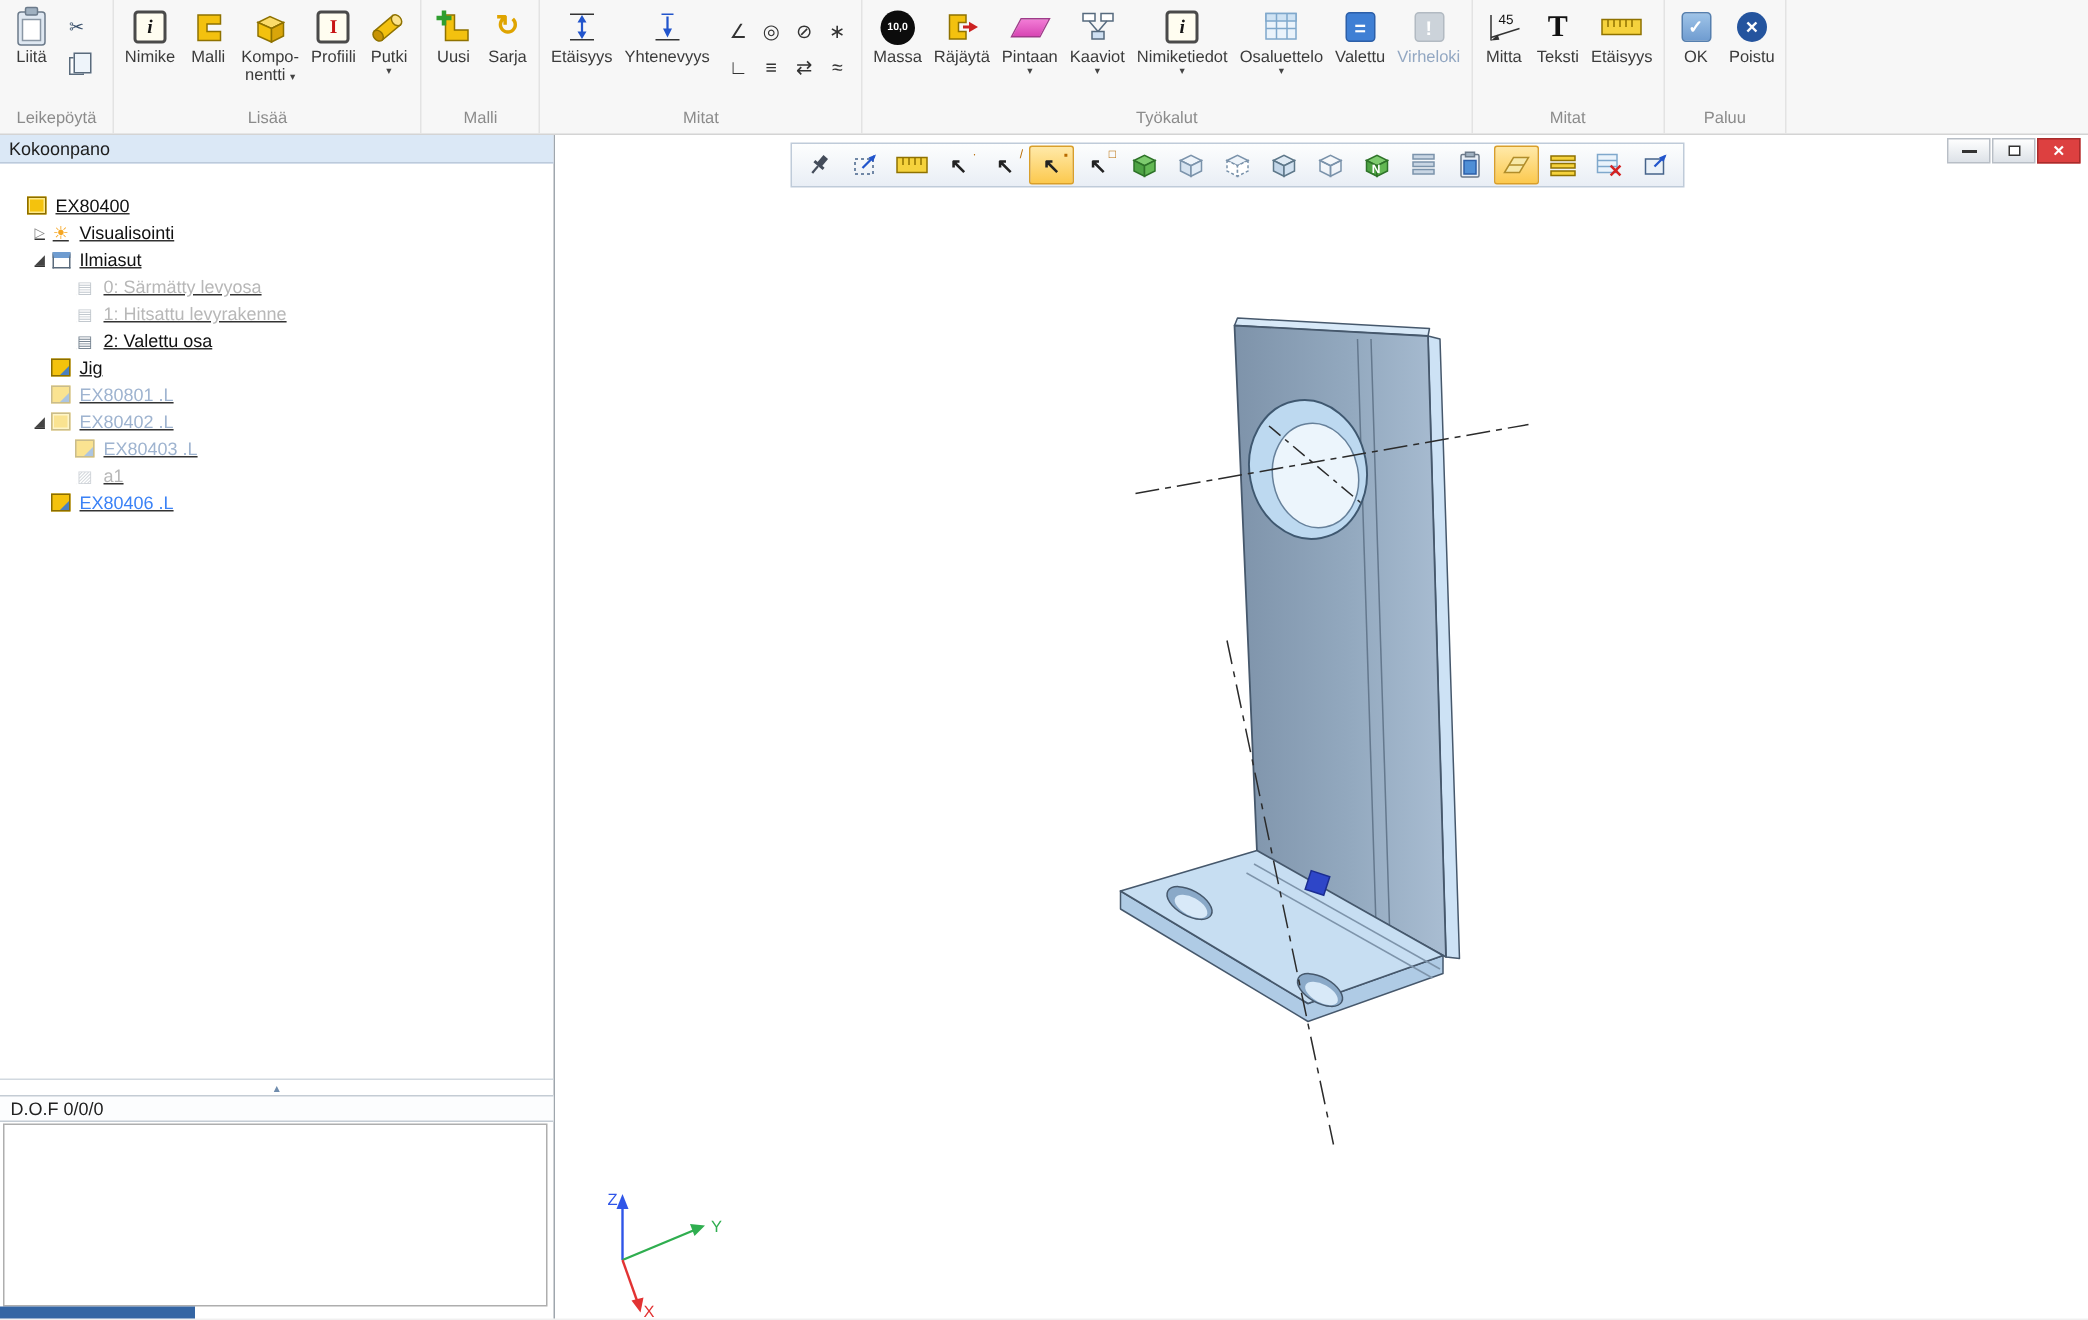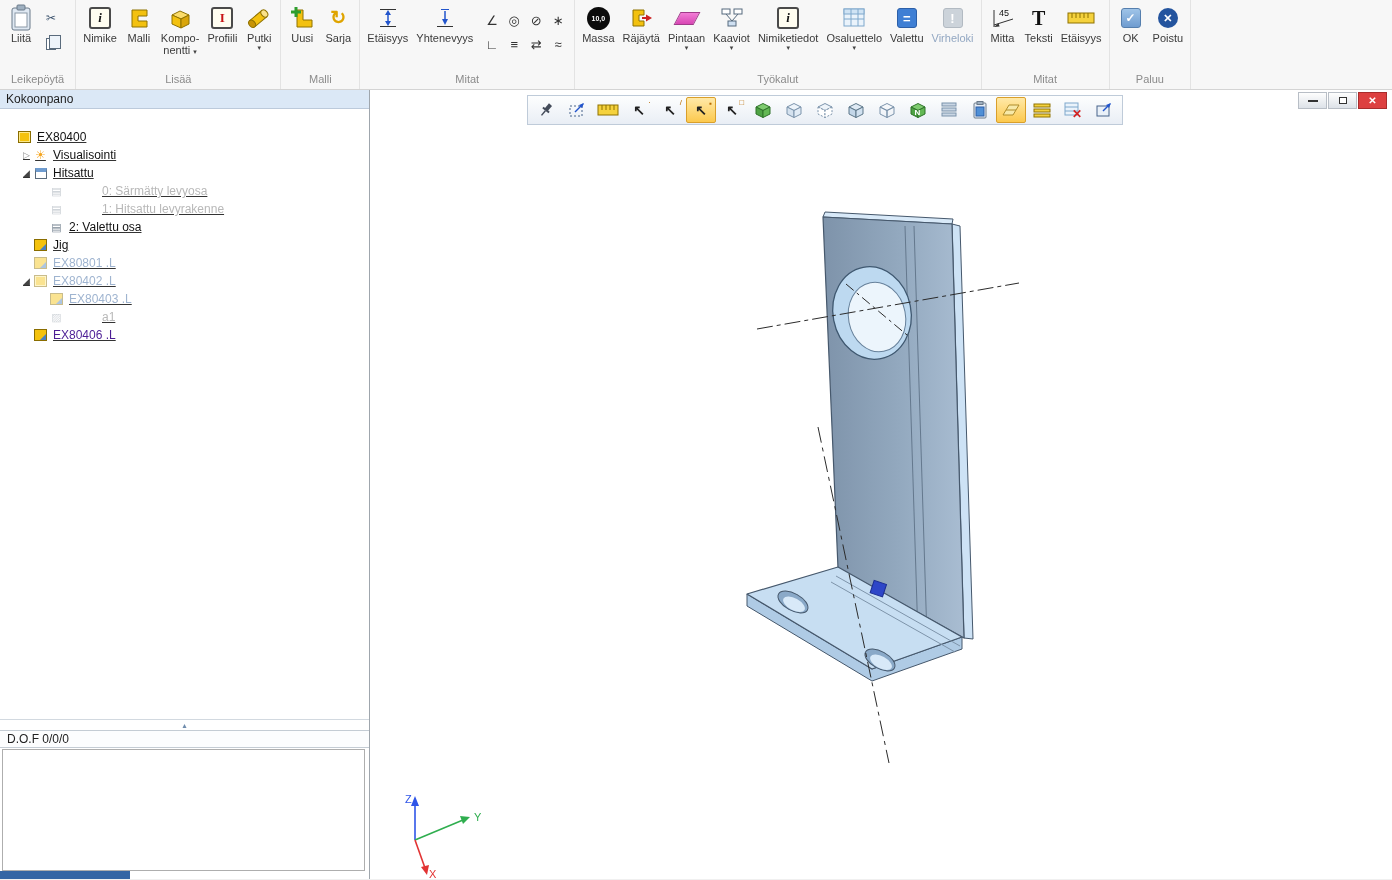--- a/index.html
+++ b/index.html
@@ -50,22 +50,22 @@
   .ic-assembly { width:13px; height:12px; background:#f4c20d; border:1px solid #8a6d00; box-shadow:inset 0 0 0 1px #fde98a; }
   .ic-part { width:13px; height:12px; background:#f4c20d; border:1px solid #8a6d00; position:relative; }
   .ic-part::after { content:""; position:absolute; right:0; bottom:0; width:0; height:0; border-left:6px solid transparent; border-bottom:6px solid #4a7fc0; }
   .ic-sun { color:#f5a623; font-size:12px; }
   .ic-drawing { width:10px; height:12px; background:#fff; border:1px solid #5a6b7c; }
   .ic-views { width:12px; height:11px; background:#fff; border:1px solid #5a6b7c; border-top:4px solid #6f9cd0; }
   .ic-viewitem { color:#7a8794; font-size:11px; }
   .ic-sketch { color:#9aa4ae; font-size:11px; }
   .ghost .ticon { opacity:.45; }
   .ghost-blue .tlabel { color:#9fb4d0; }
-  .ghost-gray .tlabel { color:#b8b8b8;margin-left:33px; }
-  .link .tlabel { color:#4c1d95; }
+  .ghost-gray .tlabel { color:#b8b8b8; }
+  .link .tlabel { color:#3b82f6; }
   .collapse-strip { height:11px; border-top:1px solid #d2d9e0; display:flex; align-items:center; justify-content:center; font-size:8px; color:#6f8cad; }
   .dof-row { height:18px; border-top:1px solid #c4ccd4; border-bottom:1px solid #c4ccd4; background:#fcfdfe; font-size:12px; color:#222; display:flex; align-items:center; padding-left:7px; }
   .lower-panel { height:122px; margin:1px 4px 8px 2px; border:1px solid #aeaeae; background:#fff; }
   .blue-sliver { position:absolute; left:0; bottom:0; width:130px; height:8px; background:#3465a4; }
 
   
   .viewport { flex:1; position:relative; background:#ffffff; }
   .vtb { position:absolute; left:157px; top:5px; display:flex; align-items:center; gap:1px; background:linear-gradient(#fdfefe,#e9eef5); border:1px solid #bfcbd9; padding:1px 3px; height:30px; }
   .vbtn { width:30px; height:26px; display:flex; align-items:center; justify-content:center; border-radius:2px; position:relative; }
   .vbtn.hl { background:linear-gradient(#ffe9a8,#fcc94e); border:1px solid #d99f2b; }
@@ -383,21 +383,21 @@
       <div class="trow lvl1">
         <span class="exp hollow">▷</span>
         <span class="ticon ic-sun">☀</span>
         <span class="tlabel">Visualisointi</span>
       </div>
       <div class="trow lvl1">
         <span class="exp">◢</span>
         <span class="ticon">
             <span class="ic-views"></span>
           </span>
-        <span class="tlabel">Hitsattu</span>
+        <span class="tlabel">Ilmiasut</span>
       </div>
       <div class="trow lvl2 ghost ghost-gray">
         <span class="exp"></span>
         <span class="ticon ic-viewitem">▤</span>
         <span class="tlabel">0: Särmätty levyosa</span>
       </div>
       <div class="trow lvl2 ghost ghost-gray">
         <span class="exp"></span>
         <span class="ticon ic-viewitem">▤</span>
         <span class="tlabel">1: Hitsattu levyrakenne</span>

